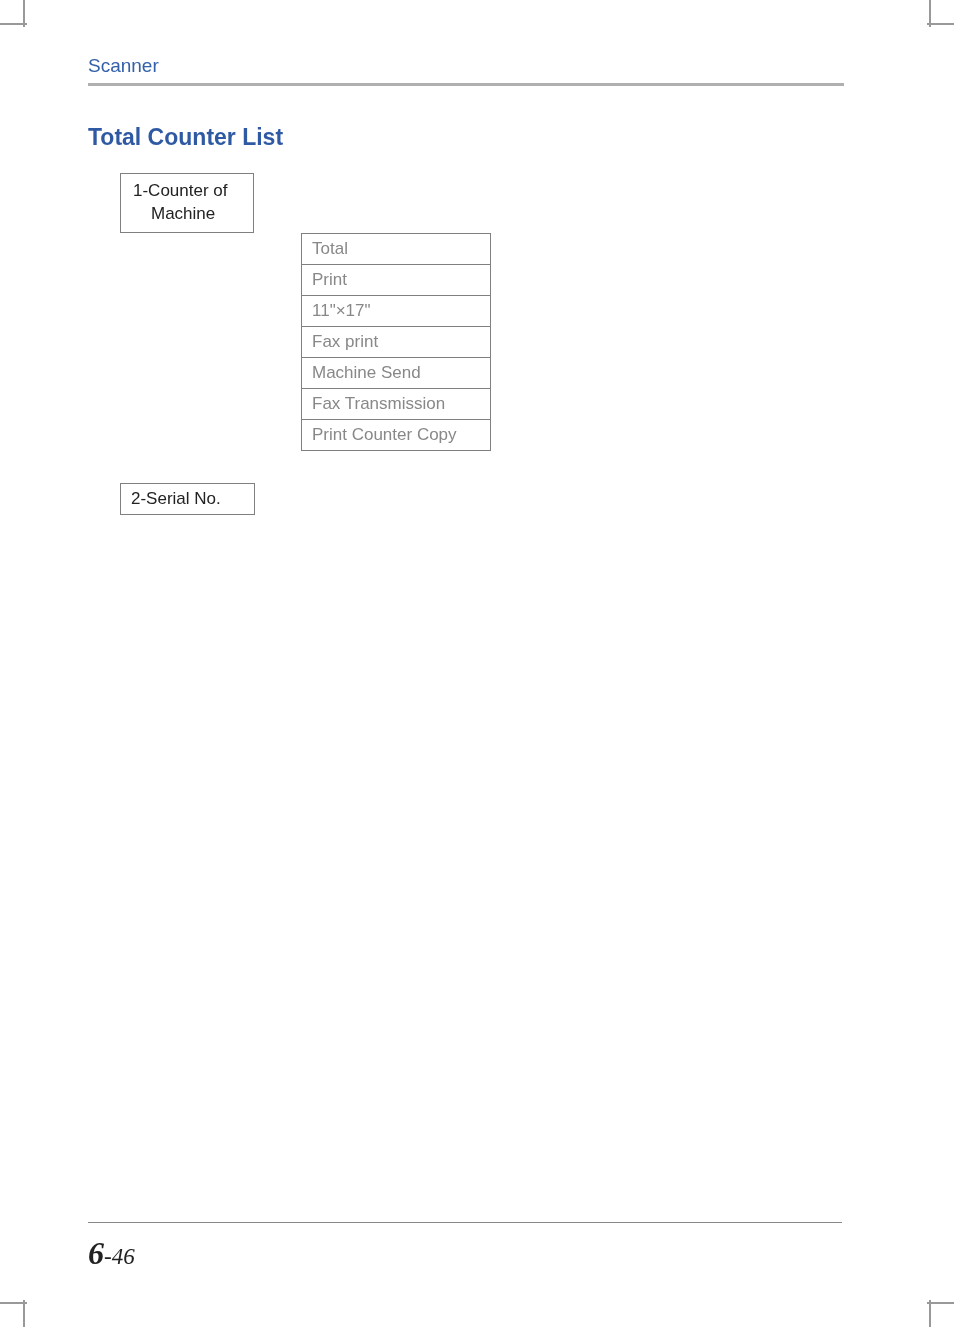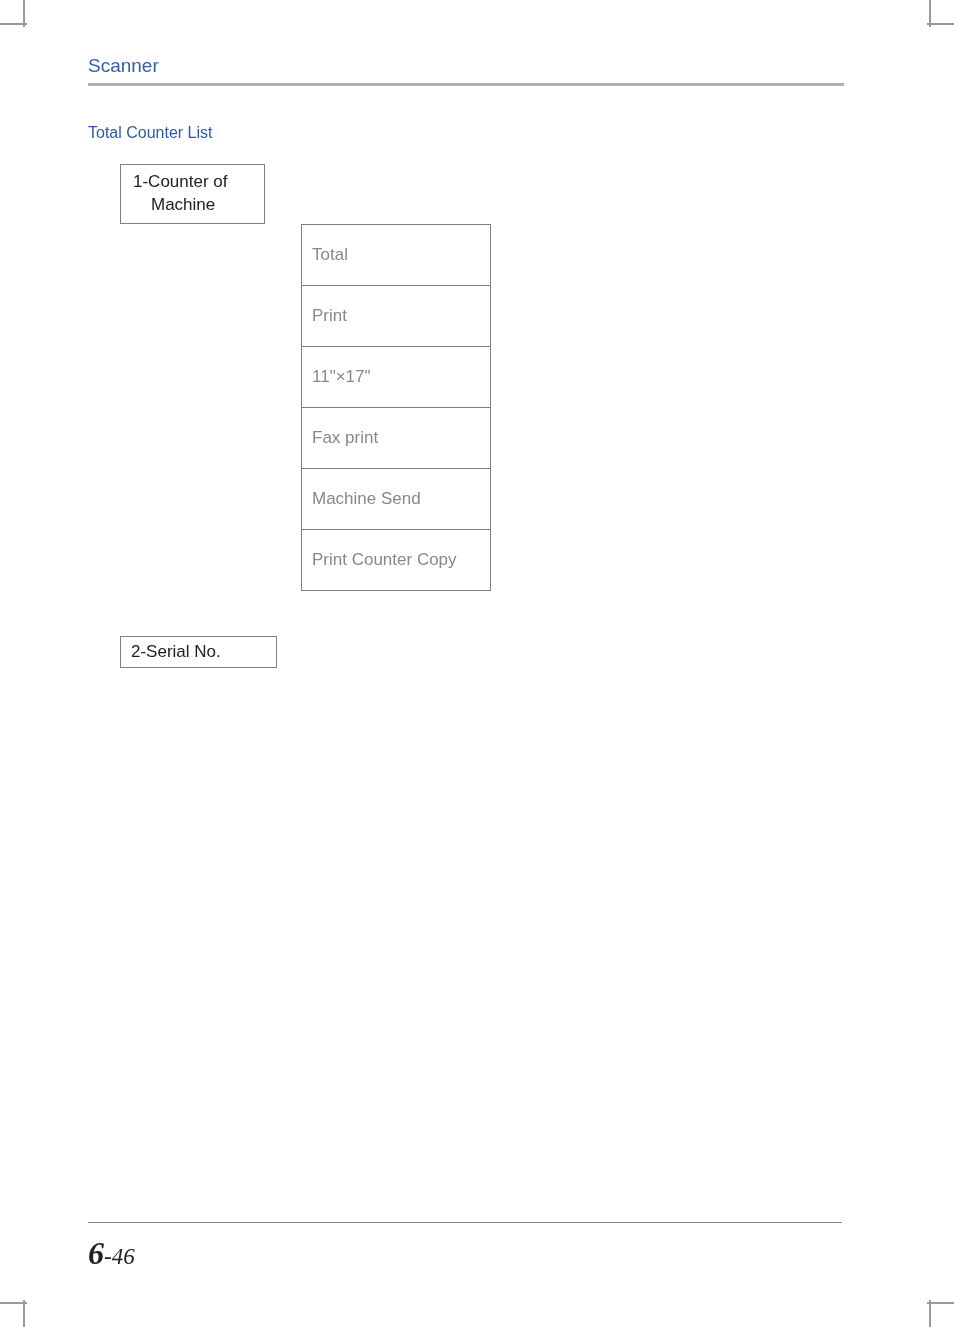--- a/index.html
+++ b/index.html
@@ -39,73 +39,73 @@
       padding-bottom: 6px;
       margin-bottom: 38px;
     }
     .header-text {
       color: #3360a8;
       font-size: 19px;
       font-weight: normal;
     }
     .section-title {
       color: #2f5aa3;
-      font-size: 16px;
-      font-weight: normal;
+      font-size: 23px;
+      font-weight: bold;
       margin-bottom: 22px;
       margin-top: 12px;
     }
     .tree {
       margin-left: 32px;
     }
     .tree-top {
       display: flex;
       align-items: flex-start;
     }
     .box-main {
       border: 1px solid #808080;
-      width: 145px;
+      width: 134px;
       padding: 6px 8px 6px 12px;
       font-size: 17px;
       color: #222;
       line-height: 1.35;
     }
     .box-main-line2 {
       padding-left: 18px;
     }
     .sublist-wrap {
       margin-left: 145px;
       margin-top: 0;
     }
     .sublist {
       margin-left: 36px;
       margin-top: 0;
     }
     .sublist-item {
       border: 1px solid #808080;
       width: 190px;
-      padding: 20px 10px;
+      padding: 5px 10px;
       font-size: 17px;
       color: #888;
       margin-top: -1px;
     }
     .sublist-item:first-child {
       margin-top: 0;
     }
     .sublist-gap {
       height: 0px;
     }
     .box-secondary {
       border: 1px solid #808080;
-      width: 157px;
+      width: 135px;
       padding: 5px 10px;
       font-size: 17px;
       color: #222;
       margin-left: 32px;
-      margin-top: 45px;
+      margin-top: 32px;
     }
     .footer {
       position: absolute;
       bottom: 0;
       left: 0;
       right: 2px;
       border-top: 1px solid #888;
       padding-top: 12px;
     }
     .footer-pagenum {
@@ -154,20 +154,21 @@
         <div class="sublist-gap"></div>
         <div class="sublist-item">Print</div>
         <div class="sublist-gap"></div>
         <div class="sublist-gap"></div>
         <div class="sublist-item">11"×17"</div>
         <div class="sublist-gap"></div>
         <div class="sublist-item">Fax print</div>
         <div class="sublist-gap"></div>
         <div class="sublist-item">Machine Send</div>
         <div class="sublist-gap"></div>
+        <div class="sublist-item">Fax Transmission</div>
         <div class="sublist-gap"></div>
         <div class="sublist-item">Print Counter Copy</div>
       </div>
     </div>
   </div>
 
   <div class="box-secondary">2-Serial No.</div>
 
   <div class="footer">
     <span class="footer-chapter">6</span><span class="footer-pagenum">-</span><span class="footer-pagenum">46</span>

